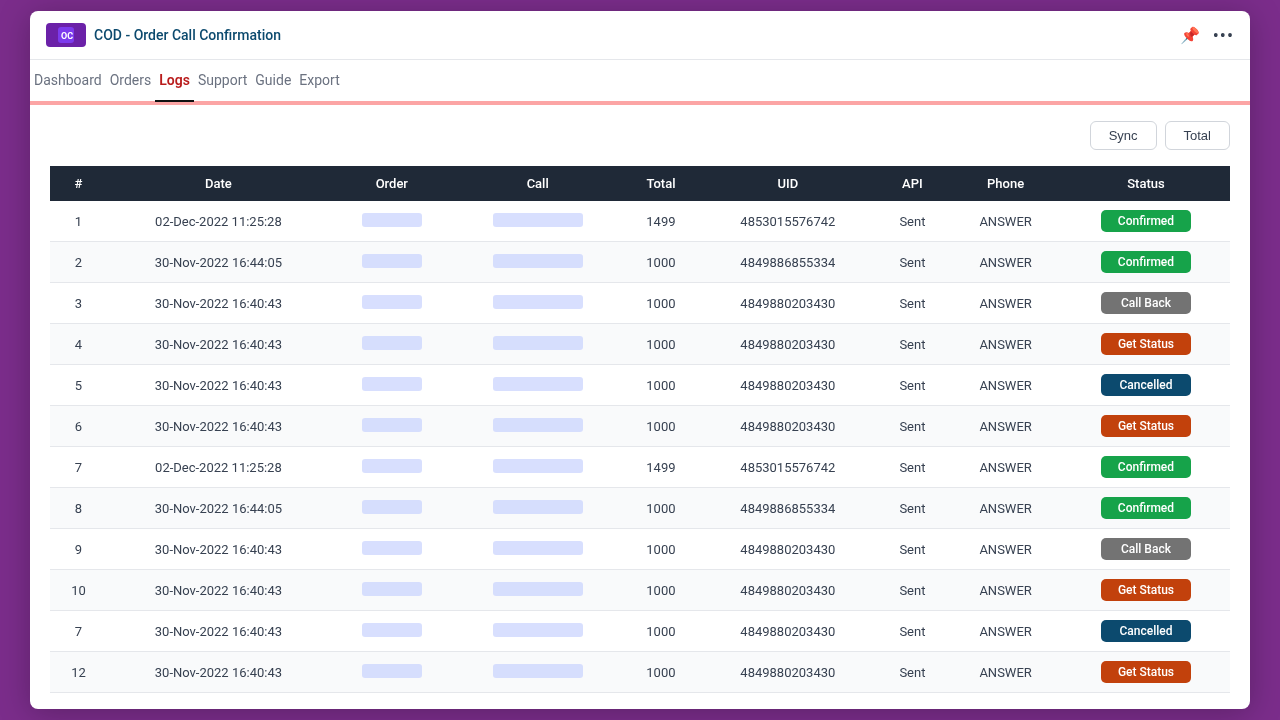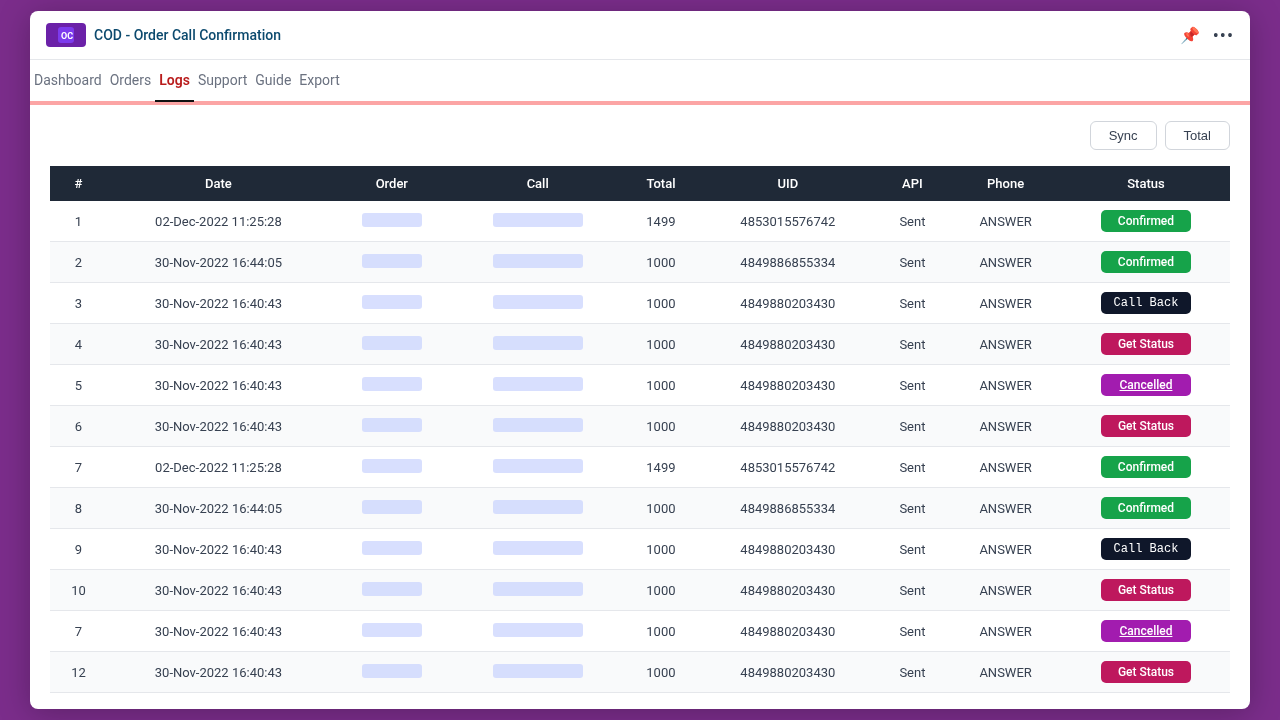--- a/index.html
+++ b/index.html
@@ -142,23 +142,23 @@
       padding: 4px 12px;
       border-radius: 5px;
       font-size: 12px;
       font-weight: 500;
       color: #fff;
       cursor: pointer;
       min-width: 90px;
       text-align: center;
     }
     .badge-confirmed { background: #16a34a; }
-    .badge-callback { background: #0f172a; font-family: Liberation Mono, monospace; }
-    .badge-get-status { background: #be185d; }
-    .badge-cancelled { background: #a21caf; text-decoration: underline; }
+    .badge-callback { background: #737373; }
+    .badge-get-status { background: #c2410c; }
+    .badge-cancelled { background: #0c4a6e; }
   </style>
 </head>
 <body>
 
 <div class="window">
 
   <div class="titlebar">
     <div class="titlebar-left">
       <div class="app-icon">
         <svg width="16" height="16" viewBox="0 0 16 16" fill="none">

